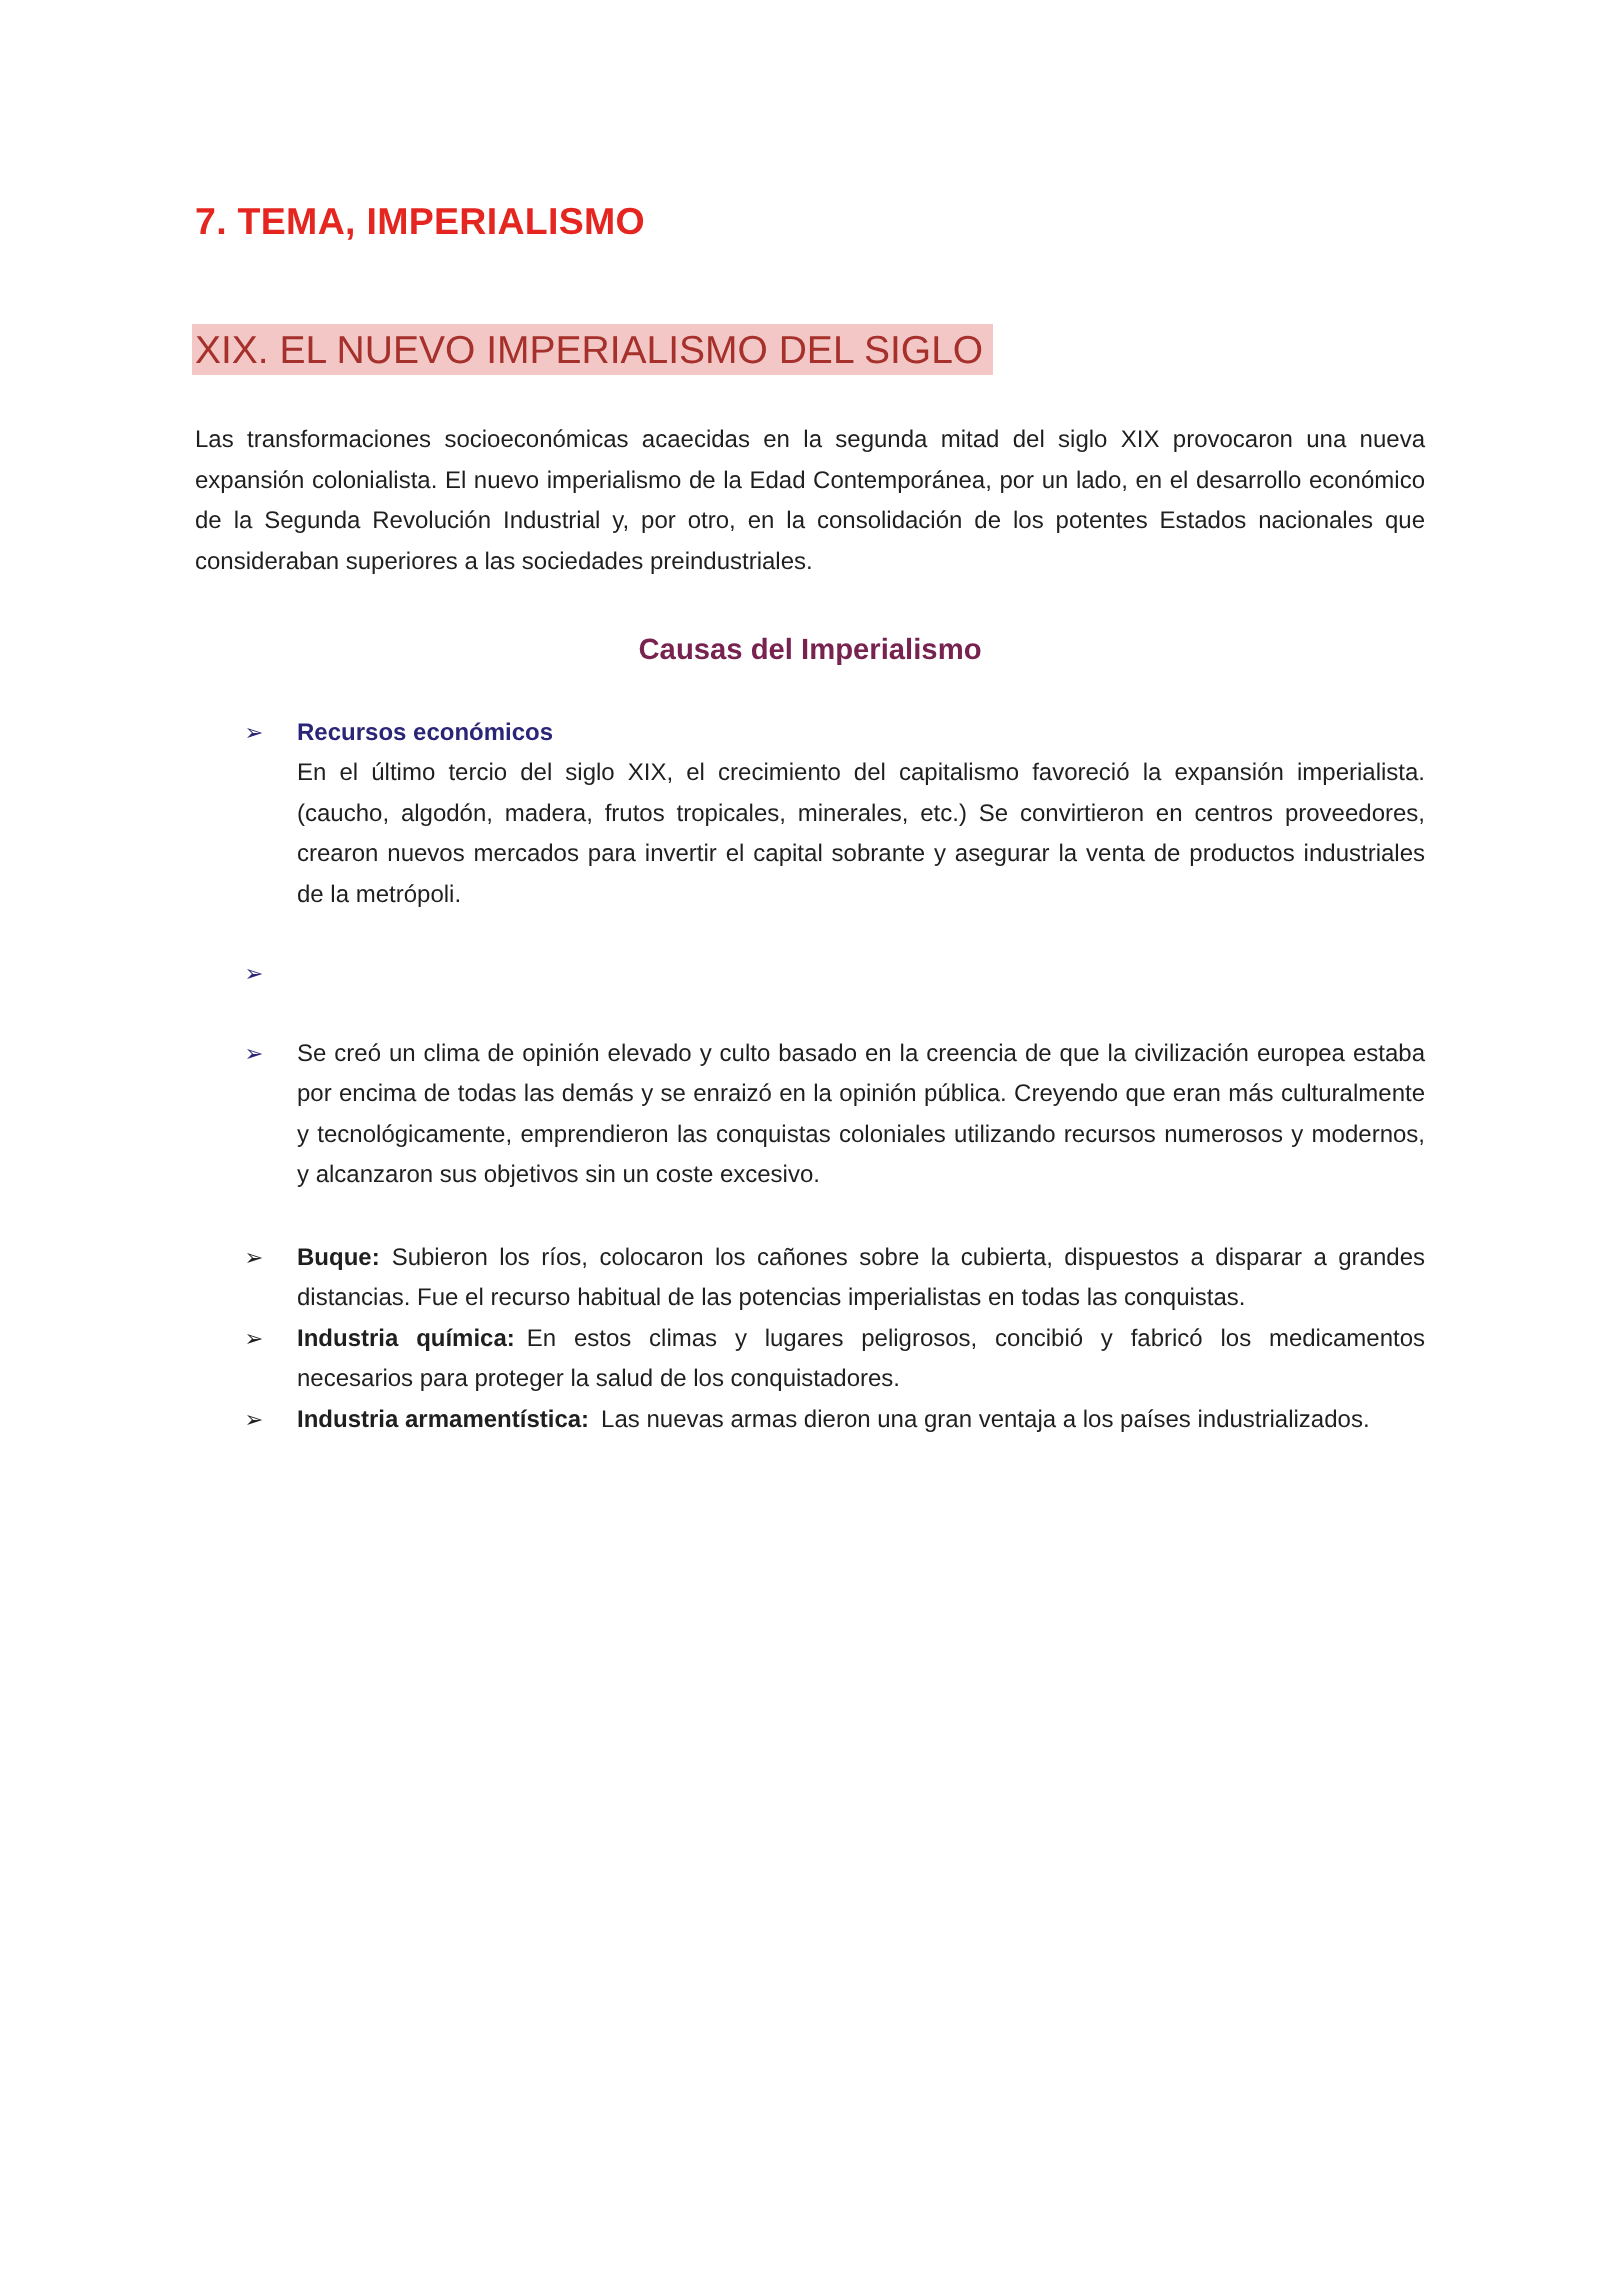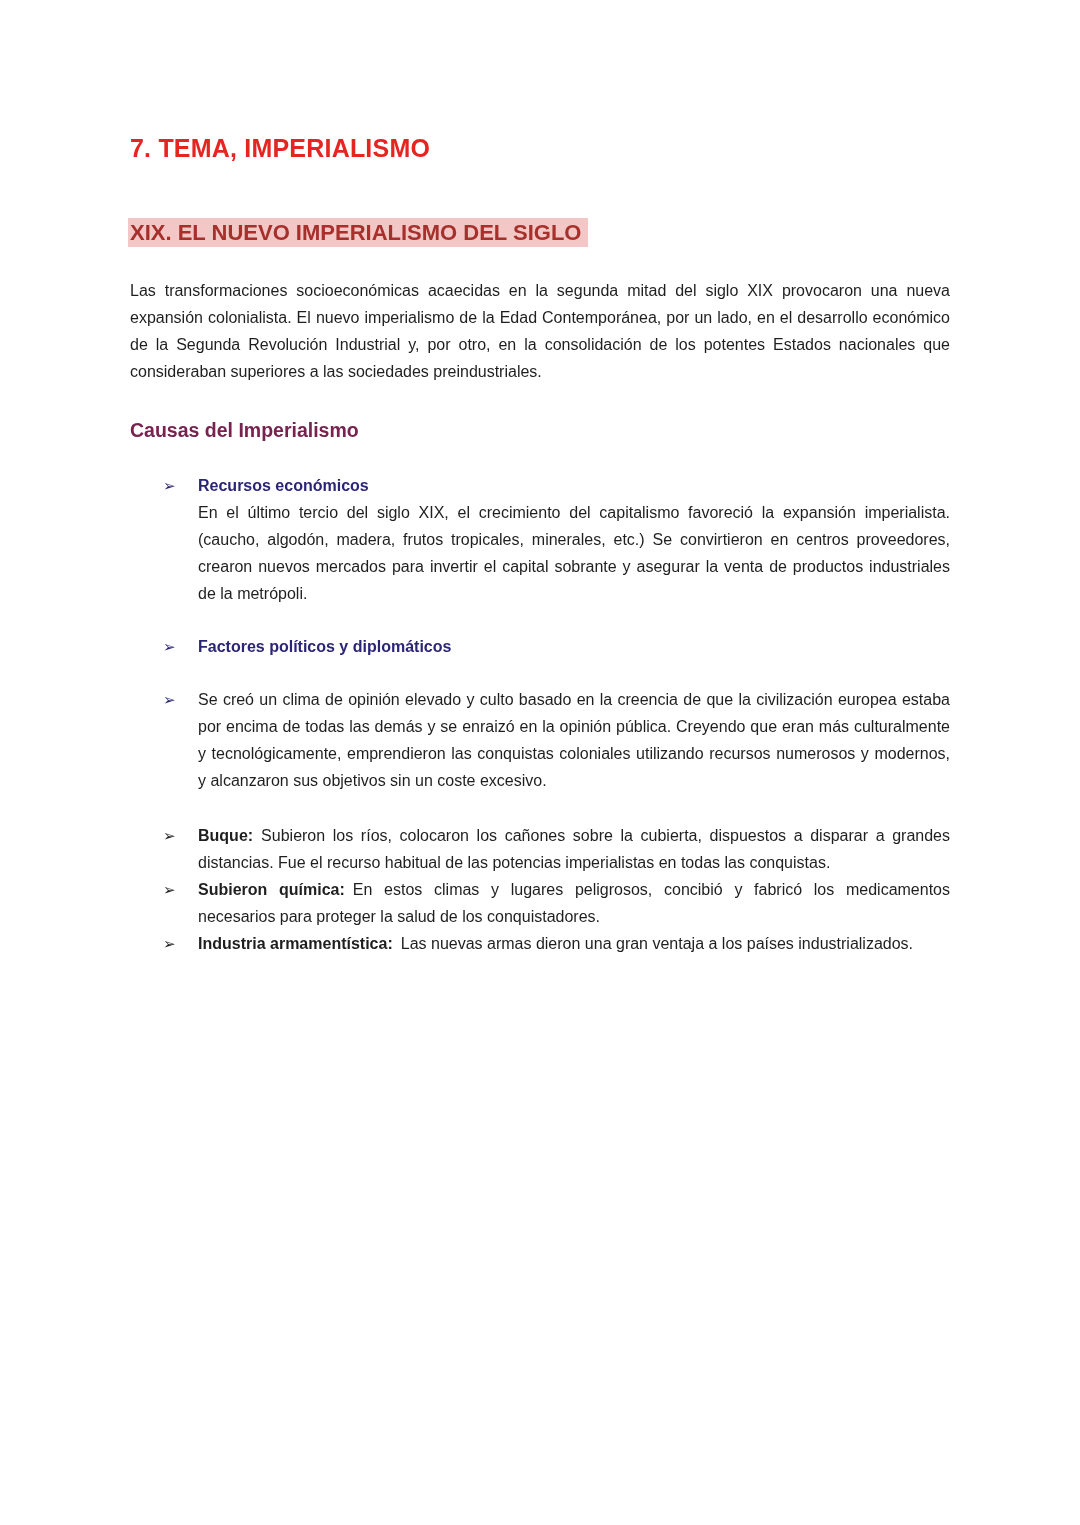--- a/index.html
+++ b/index.html
@@ -30,37 +30,38 @@
     letter-spacing: 0.2px;
   }
   .subtitle-row {
     margin-top: 57px;
     line-height: 26px;
   }
   .subtitle-hl {
     display: inline;
     background: var(--subtitle-highlight, #f3c7c5);
     color: var(--subtitle-red, #a5302c);
-    font-size: 22px;
-    font-weight: 700;
+    font-size: 26px;
+    font-weight: 400;
     padding: 2px 7px 2px 2px;
     margin-left: -2px;
   }
   p.body {
     margin: 29px 0 0 0;
     font-size: 16px;
     line-height: 27px;
   }
   .just { text-align: justify; }
   h3.section-heading {
     margin: 33px 0 0 0;
     font-size: 19.5px;
     line-height: 25px;
     font-weight: 700;
     color: var(--section-heading-plum, #77224f);
+    text-align: center;
   }
   p.section-intro { margin-top: 26px; }
 
   ul.blist {
     list-style: none;
     margin: 29px 0 0 0;
     padding: 0 0 0 33px;
   }
   ul.blist li {
     display: flex;
@@ -115,21 +116,20 @@
     <li>
       <span class="marker">➢</span>
       <div class="li-body">
         <div class="factor-title">Recursos económicos</div>
         <div class="factor-text just">En el último tercio del siglo XIX, el crecimiento del capitalismo favoreció la expansión imperialista. (caucho, algodón, madera, frutos tropicales, minerales, etc.) Se convirtieron en centros proveedores, crearon nuevos mercados para invertir el capital sobrante y asegurar la venta de productos industriales de la metrópoli.</div>
       </div>
     </li>
     <li>
       <span class="marker">➢</span>
       <div class="li-body">
-        <div class="factor-title">Factores políticos y diplomáticos</div>
       </div>
     </li>
     <li>
       <span class="marker">➢</span>
       <div class="li-body">
         <div class="factor-text just">Se creó un clima de opinión elevado y culto basado en la creencia de que la civilización europea estaba por encima de todas las demás y se enraizó en la opinión pública. Creyendo que eran más culturalmente y tecnológicamente, emprendieron las conquistas coloniales utilizando recursos numerosos y modernos, y alcanzaron sus objetivos sin un coste excesivo.</div>
       </div>
     </li>
   </ul>
 
@@ -137,21 +137,21 @@
   <ul class="blist resource-list">
     <li>
       <span class="marker dark">➢</span>
       <div class="li-body just">
         <span class="res-label">Buque:</span><span>Subieron los ríos, colocaron los cañones sobre la cubierta, dispuestos a disparar a grandes distancias. Fue el recurso habitual de las potencias imperialistas en todas las conquistas.</span>
       </div>
     </li>
     <li>
       <span class="marker dark">➢</span>
       <div class="li-body just">
-        <span class="res-label">Subieron química:</span><span>En estos climas y lugares peligrosos, concibió y fabricó los medicamentos necesarios para proteger la salud de los conquistadores.</span>
+        <span class="res-label">Industria química:</span><span>En estos climas y lugares peligrosos, concibió y fabricó los medicamentos necesarios para proteger la salud de los conquistadores.</span>
       </div>
     </li>
     <li>
       <span class="marker dark">➢</span>
       <div class="li-body just">
         <span class="res-label">Industria armamentística:</span><span>Las nuevas armas dieron una gran ventaja a los países industrializados.</span>
       </div>
     </li>
   </ul>
 

